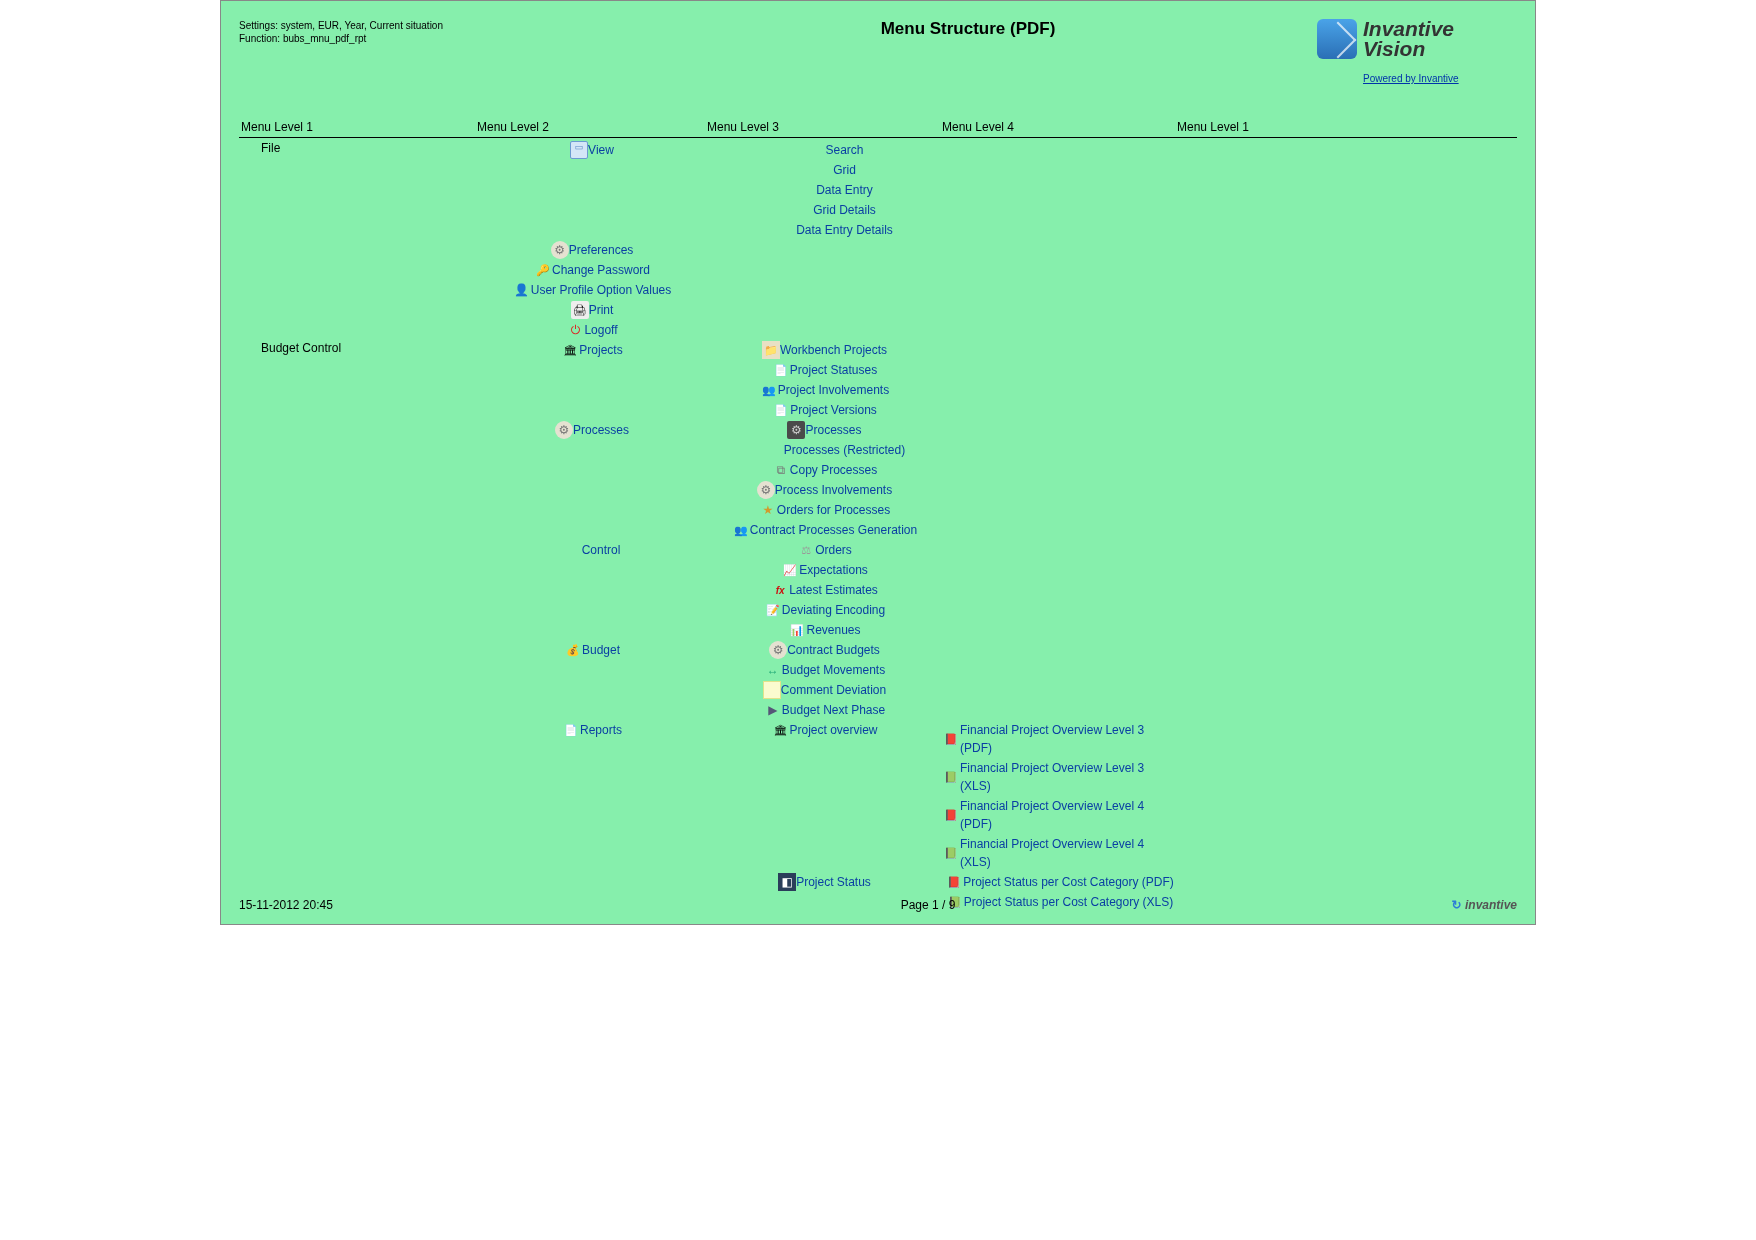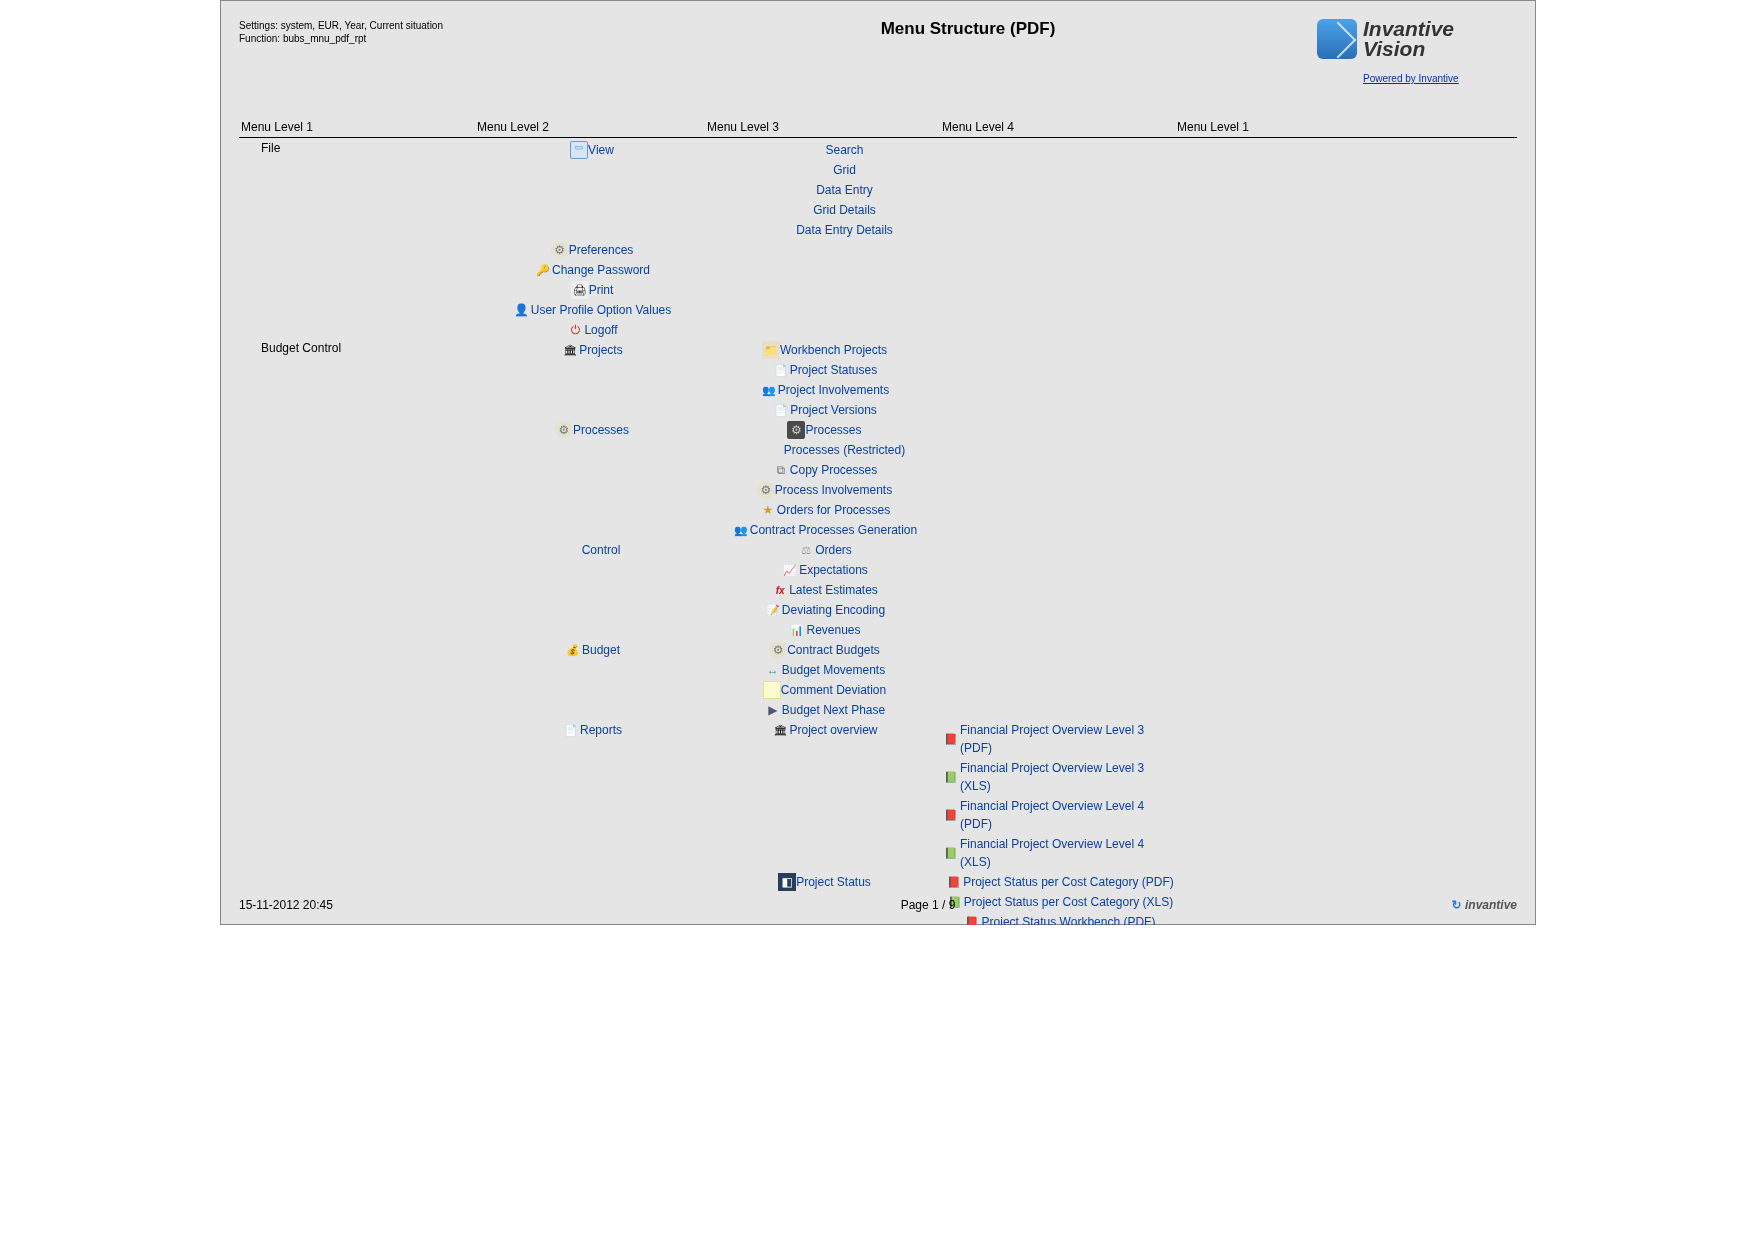--- a/index.html
+++ b/index.html
@@ -10,21 +10,21 @@
     font-family: Arial, Helvetica, sans-serif;
     font-size: 12px;
     color: #000;
   }
   .page {
     width: 1316px;
     height: 925px;
     border: 1px solid #888;
     margin: 0 auto;
     position: relative;
-    background: #e5e5e5;
+    background: #86efac;
   }
   .header-row {
     display: flex;
     align-items: flex-start;
     padding: 18px 18px 0 18px;
   }
   .settings-block {
     flex: 0 0 380px;
     font-size: 10px;
     line-height: 1.3;
@@ -289,33 +289,33 @@
             <span class="blue">Change Password</span>
           </span>
         </div>
         <div class="c3"></div>
         <div class="c4"></div>
       </div>
       <div class="row">
         <div class="c1"></div>
         <div class="c2">
           <span class="entry">
+            <span class="icon icon-user"></span>
+            <span class="blue">User Profile Option Values</span>
+          </span>
+        </div>
+        <div class="c3"></div>
+        <div class="c4"></div>
+      </div>
+      <div class="row">
+        <div class="c1"></div>
+        <div class="c2">
+          <span class="entry">
             <span class="icon icon-printer"></span>
             <span class="blue">Print</span>
-          </span>
-        </div>
-        <div class="c3"></div>
-        <div class="c4"></div>
-      </div>
-      <div class="row">
-        <div class="c1"></div>
-        <div class="c2">
-          <span class="entry">
-            <span class="icon icon-user"></span>
-            <span class="blue">User Profile Option Values</span>
           </span>
         </div>
         <div class="c3"></div>
         <div class="c4"></div>
       </div>
       <div class="row">
         <div class="c1"></div>
         <div class="c2">
           <span class="entry">
             <span class="icon icon-logoff"></span>
@@ -625,31 +625,20 @@
         </div>
       </div>
       <div class="row">
         <div class="c1"></div>
         <div class="c2"></div>
         <div class="c3"></div>
         <div class="c4">
           <span class="entry">
             <span class="icon icon-xls"></span>
             <span class="blue">Project Status per Cost Category (XLS)</span>
-          </span>
-        </div>
-      </div>
-      <div class="row">
-        <div class="c1"></div>
-        <div class="c2"></div>
-        <div class="c3"></div>
-        <div class="c4">
-          <span class="entry">
-            <span class="icon icon-pdf"></span>
-            <span class="blue">Project Status Workbench (PDF)</span>
           </span>
         </div>
       </div>
     </div>
 
   <div class="footer">
     <div class="ts">15-11-2012 20:45</div>
     <div class="pg">Page 1 / 9</div>
     <div class="brand">invantive</div>
   </div>

